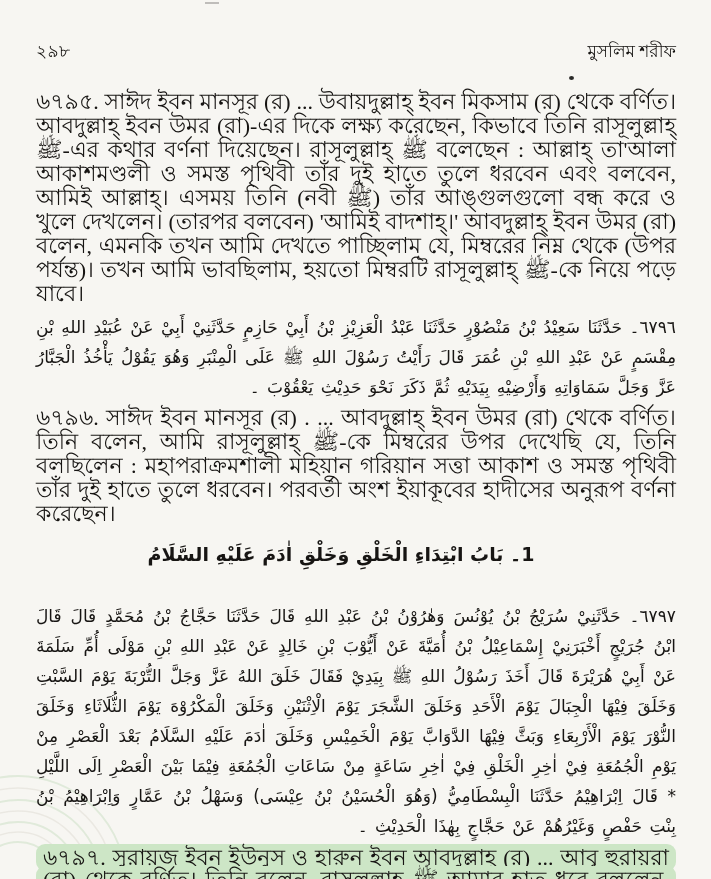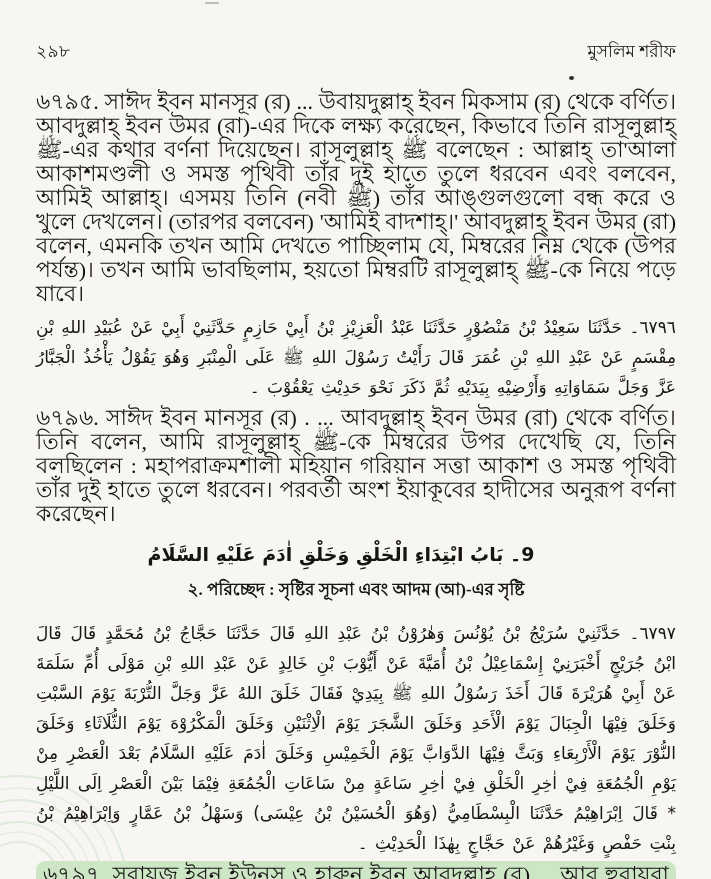--- a/index.html
+++ b/index.html
@@ -53,21 +53,21 @@
     font-family: "DejaVu Sans", sans-serif;
     font-size: 17px;
     line-height: 30px;
     text-align: justify;
     margin: 0;
     word-spacing: 2px;
   }
   
   .sp-18 { margin-top: 6px; }
   .sp-8  { margin-top: 4px;  }
-  .sp-20 { margin-top: 16px; }
+  .sp-20 { margin-top: 32px; }
   
   .ar-heading {
     direction: rtl;
     unicode-bidi: isolate;
     font-family: "DejaVu Sans", sans-serif;
     font-size: 19px;
     font-weight: 700;
     text-align: center;
     margin: 13px 30px 0 0;
     line-height: 30px;
@@ -147,22 +147,21 @@
   </header>
 
   <main>
 
     <p class="bn">৬৭৯৫.  সাঈদ ইবন মানসূর (র) ... উবায়দুল্লাহ্ ইবন মিকসাম (র) থেকে বর্ণিত। আবদুল্লাহ্ ইবন উমর (রা)-এর দিকে লক্ষ্য  করেছেন, কিভাবে তিনি রাসূলুল্লাহ্ ﷺ-এর কথার বর্ণনা দিয়েছেন। রাসূলুল্লাহ্ ﷺ বলেছেন : আল্লাহ্ তা'আলা আকাশমণ্ডলী ও সমস্ত পৃথিবী তাঁর দুই হাতে তুলে ধরবেন এবং বলবেন, আমিই আল্লাহ্। এসময় তিনি (নবী ﷺ) তাঁর আঙ্গুলগুলো বন্ধ করে ও খুলে দেখলেন। (তারপর বলবেন) 'আমিই বাদশাহ্।' আবদুল্লাহ্ ইবন উমর (রা) বলেন, এমনকি  তখন আমি দেখতে পাচ্ছিলাম যে, মিম্বরের নিম্ন থেকে (উপর পর্যন্ত)। তখন আমি ভাবছিলাম, হয়তো মিম্বরটি রাসূলুল্লাহ্ ﷺ-কে নিয়ে পড়ে যাবে।</p>
 
     <p class="ar sp-18" dir="rtl">٦٧٩٦۔ حَدَّثَنَا سَعِيْدُ بْنُ مَنْصُوْرٍ حَدَّثَنَا عَبْدُ الْعَزِيْزِ بْنُ أَبِيْ حَازِمٍ حَدَّثَنِيْ أَبِيْ عَنْ عُبَيْدِ اللهِ بْنِ مِقْسَمٍ عَنْ عَبْدِ اللهِ بْنِ عُمَرَ قَالَ رَأَيْتُ رَسُوْلَ اللهِ ﷺ عَلَى الْمِنْبَرِ وَهُوَ يَقُوْلُ يَأْخُذُ الْجَبَّارُ عَزَّ وَجَلَّ سَمَاوَاتِهِ وَأَرْضِيْهِ بِيَدَيْهِ ثُمَّ ذَكَرَ نَحْوَ حَدِيْثِ يَعْقُوْبَ ۔</p>
 
     <p class="bn sp-8">৬৭৯৬.  সাঈদ ইবন মানসূর (র) . ... আবদুল্লাহ্ ইবন উমর (রা) থেকে বর্ণিত। তিনি বলেন, আমি রাসূলুল্লাহ্ ﷺ-কে মিম্বরের উপর দেখেছি যে, তিনি বলছিলেন : মহাপরাক্রমশালী মহিয়ান গরিয়ান সত্তা আকাশ ও সমস্ত পৃথিবী তাঁর দুই হাতে তুলে ধরবেন। পরবর্তী অংশ ইয়াকূবের হাদীসের অনুরূপ বর্ণনা করেছেন।</p>
 
-    <h2 class="ar-heading" dir="rtl">9۔ بَابُ ابْتِدَاءِ الْخَلْقِ وَخَلْقِ اٰدَمَ عَلَيْهِ السَّلَامُ</h2>
+    <h2 class="ar-heading" dir="rtl">1۔ بَابُ ابْتِدَاءِ الْخَلْقِ وَخَلْقِ اٰدَمَ عَلَيْهِ السَّلَامُ</h2>
 
-    <h3 class="bn-heading">২.   পরিচ্ছেদ : সৃষ্টির সূচনা এবং আদম (আ)-এর সৃষ্টি</h3>
 
     <p class="ar sp-20" dir="rtl">٦٧٩٧۔ حَدَّثَنِيْ سُرَيْجُ بْنُ يُوْنُسَ وَهٰرُوْنُ بْنُ عَبْدِ اللهِ قَالَ حَدَّثَنَا حَجَّاجُ بْنُ مُحَمَّدٍ قَالَ قَالَ ابْنُ جُرَيْجٍ أَخْبَرَنِيْ إِسْمَاعِيْلُ بْنُ أُمَيَّةَ عَنْ أَيُّوْبَ بْنِ خَالِدٍ عَنْ عَبْدِ اللهِ بْنِ مَوْلَى أُمِّ سَلَمَةَ عَنْ أَبِيْ هُرَيْرَةَ قَالَ أَخَذَ رَسُوْلُ اللهِ ﷺ بِيَدِيْ فَقَالَ خَلَقَ اللهُ عَزَّ وَجَلَّ التُّرْبَةَ يَوْمَ السَّبْتِ وَخَلَقَ فِيْهَا الْجِبَالَ يَوْمَ الْأَحَدِ وَخَلَقَ الشَّجَرَ يَوْمَ الْاِثْنَيْنِ وَخَلَقَ الْمَكْرُوْهَ يَوْمَ الثُّلَاثَاءِ وَخَلَقَ النُّوْرَ يَوْمَ الْأَرْبِعَاءِ وَبَثَّ فِيْهَا الدَّوَابَّ يَوْمَ الْخَمِيْسِ وَخَلَقَ اٰدَمَ عَلَيْهِ السَّلَامُ بَعْدَ الْعَصْرِ مِنْ يَوْمِ الْجُمُعَةِ فِيْ اٰخِرِ الْخَلْقِ فِيْ اٰخِرِ سَاعَةٍ مِنْ سَاعَاتِ الْجُمُعَةِ فِيْمَا بَيْنَ الْعَصْرِ اِلَى اللَّيْلِ * قَالَ اِبْرَاهِيْمُ حَدَّثَنَا الْبِسْطَامِيُّ (وَهُوَ الْحُسَيْنُ بْنُ عِيْسَى) وَسَهْلُ بْنُ عَمَّارٍ وَاِبْرَاهِيْمُ بْنُ بِنْتِ حَفْصٍ وَغَيْرُهُمْ عَنْ حَجَّاجٍ بِهٰذَا الْحَدِيْثِ ۔</p>
 
     <p class="bn bn-tight sp-18"><span class="highlight">৬৭৯৭.  সুরায়জ ইবন ইউনুস ও হারুন ইবন আবদুল্লাহ্ (র) ... আবূ হুরায়রা (রা) থেকে বর্ণিত। তিনি বলেন, রাসূলুল্লাহ্ ﷺ  আমার হাত ধরে বললেন, আল্লাহ্ তা'আলা শনিবার দিন মাটি সৃষ্টি করেন। রোববার দিন তিনি এতে পর্বত সৃষ্টি করেন। সোমবার দিন তিনি বৃক্ষরাজি সৃষ্টি করেন। মঙ্গলবার দিন তিনি আপদ বিপদ সৃষ্টি করেন। বুধবার দিন তিনি নূর সৃষ্টি করেন। বৃহস্পতিবার দিন তিনি পৃথিবীতে পশুকূল ছড়িয়ে দেন এবং জুমু'আর</span></p>
 
   </main>
 </div>
 
 </body></html>

